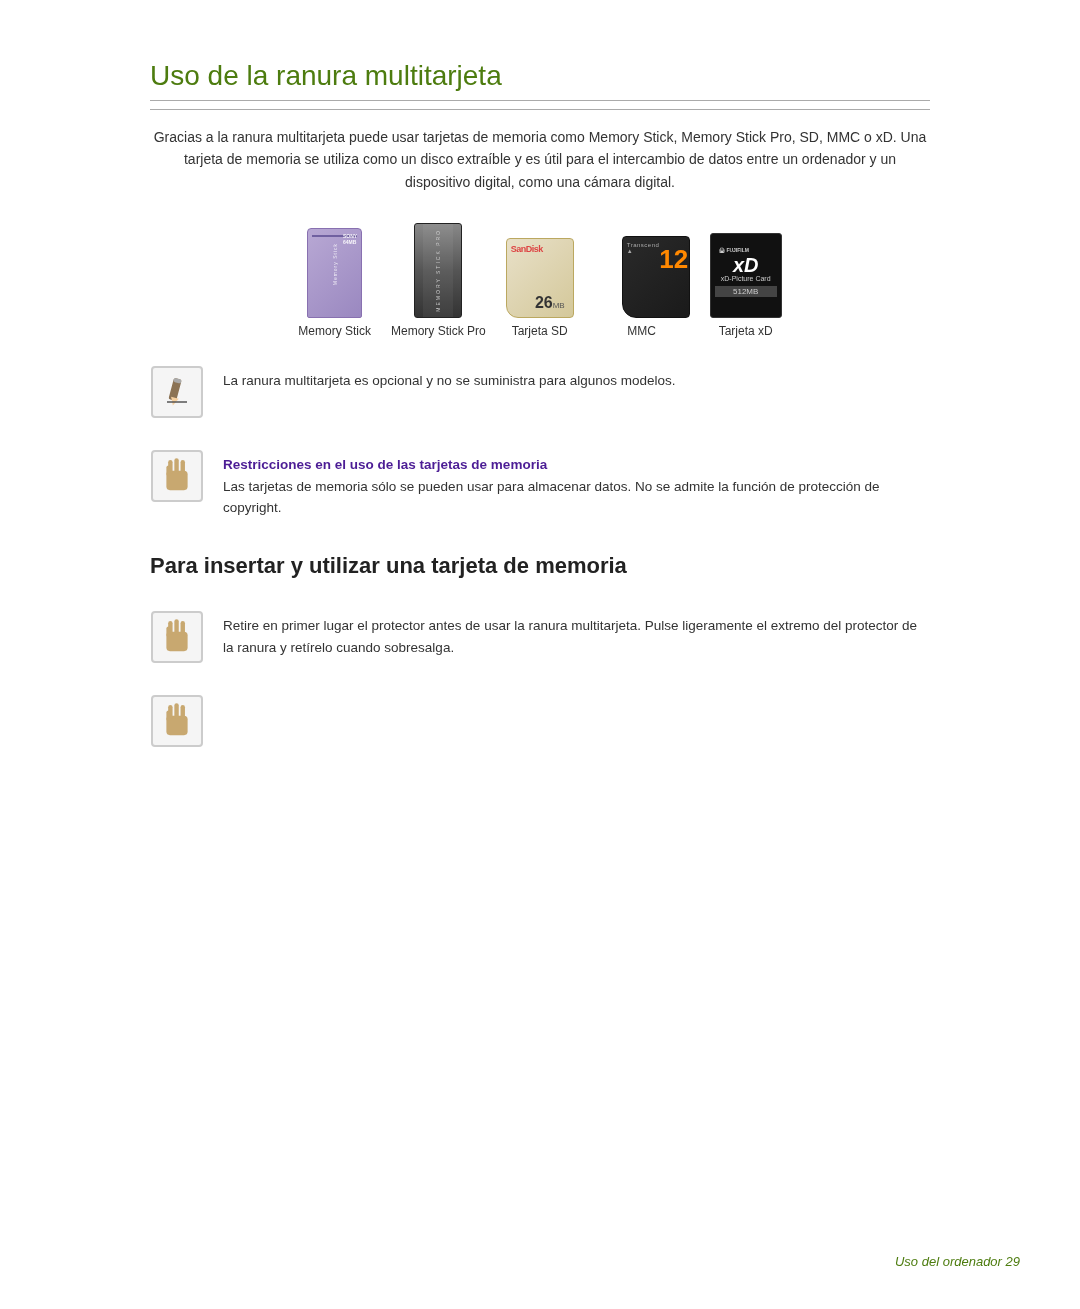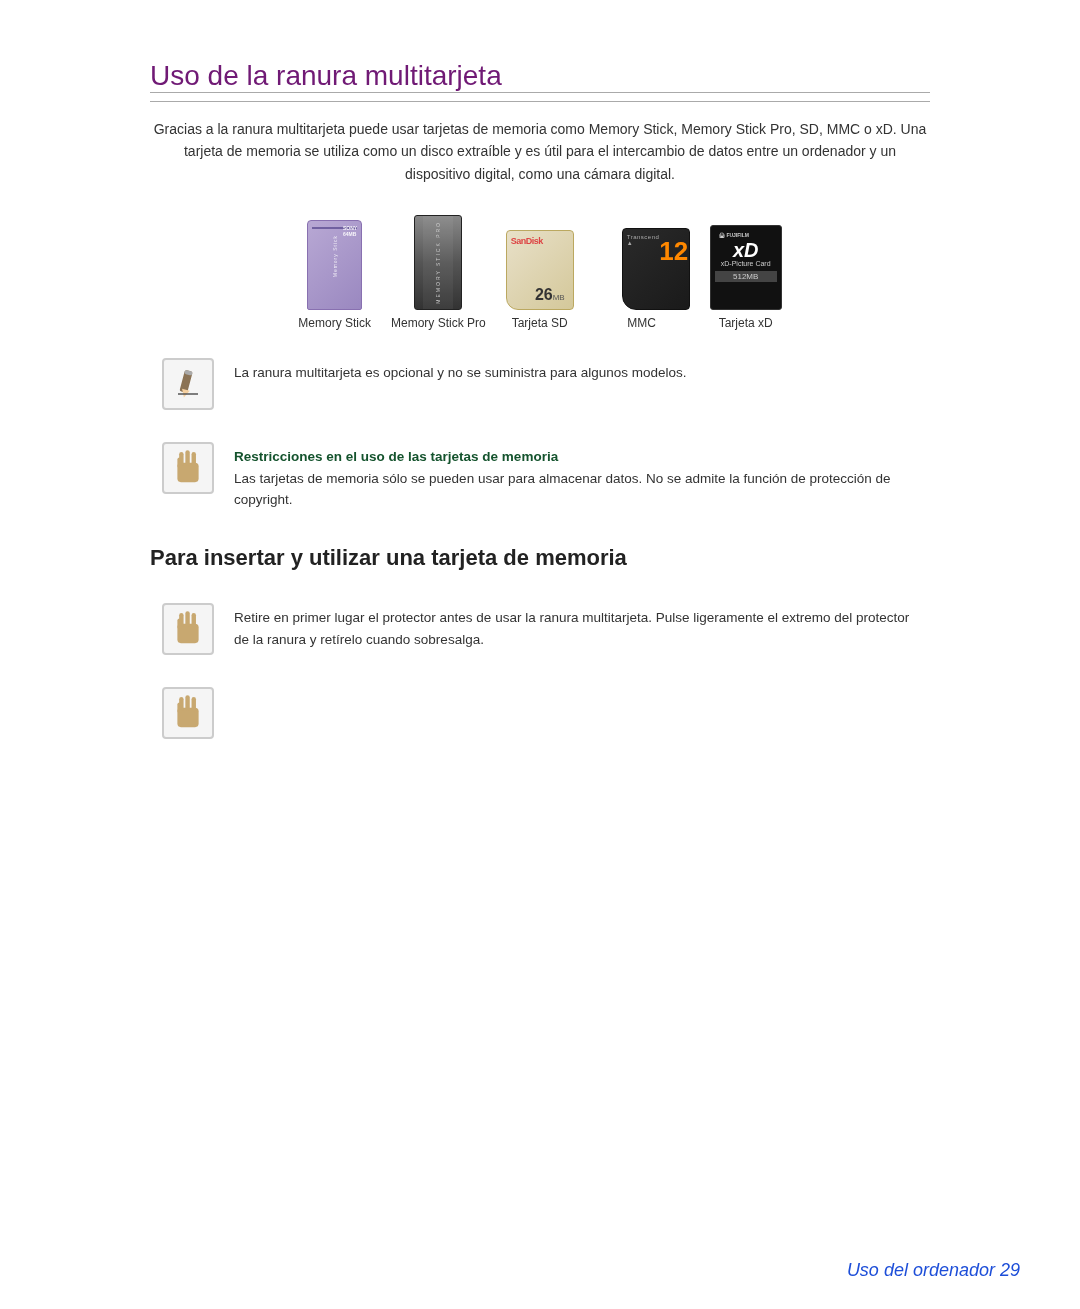--- a/index.html
+++ b/index.html
@@ -14,22 +14,23 @@
 
     .page-container {
       max-width: 860px;
       margin: 0 auto;
       padding: 60px 40px 80px 40px;
     }
 
     .page-title {
       font-size: 28px;
       font-weight: normal;
-      color: #701a75;
+      color: #4d7c0f;
       margin-bottom: 8px;
+      padding-bottom: 8px;
       border-bottom: 1px solid #aaa;
     }
 
     .intro-text {
       font-size: 14px;
       line-height: 1.6;
       margin-top: 12px;
       margin-bottom: 30px;
       text-align: center;
       color: #333;
@@ -207,21 +208,21 @@
     .xd-card {
       width: 72px;
       height: 85px;
       background: #111;
       border-radius: 3px;
       border: 1px solid #333;
       position: relative;
       display: flex;
       flex-direction: column;
       align-items: center;
-      padding: 6px 4px;
+      padding: 13px 4px;
     }
     .xd-brand-row {
       display: flex;
       align-items: center;
       gap: 3px;
       width: 100%;
       justify-content: flex-start;
       padding-left: 4px;
     }
     .xd-brand-logo {
@@ -251,21 +252,21 @@
       padding: 1px 4px;
       width: 100%;
       text-align: center;
     }
 
     
     .note-section {
       display: flex;
       align-items: flex-start;
       gap: 20px;
-      margin: 24px 12px;
+      margin: 24px 1px;
       padding: 4px 0;
     }
 
     .note-icon {
       width: 52px;
       height: 52px;
       flex-shrink: 0;
       border: 2px solid #ccc;
       border-radius: 4px;
       display: flex;
@@ -284,37 +285,37 @@
     .note-text {
       font-size: 13.5px;
       line-height: 1.6;
       color: #333;
       flex: 1;
       padding-top: 4px;
     }
 
     .note-text strong {
       font-weight: bold;
-      color: #14532d;
+      color: #4c1d95;
     }
 
     .section-title {
       font-size: 22px;
       font-weight: bold;
       color: #222;
       margin-top: 30px;
       margin-bottom: 28px;
     }
 
     .page-footer {
       position: absolute;
-      bottom: 28px;
+      bottom: 40px;
       right: 60px;
-      font-size: 18px;
-      color: #1d4ed8;
+      font-size: 13px;
+      color: #4d7c0f;
       font-style: italic;
     }
 
     .divider {
       border: none;
       border-top: 1px solid #aaa;
       margin-bottom: 16px;
     }
   </style>
 </head>

